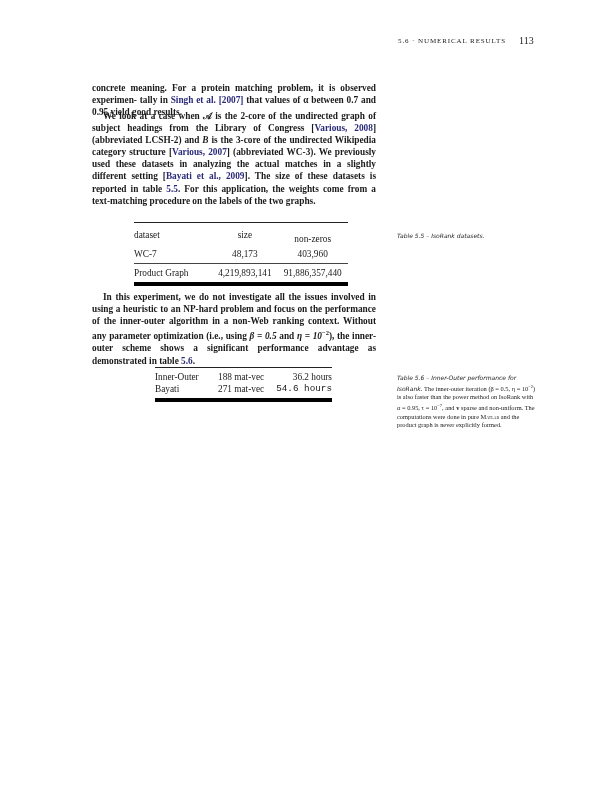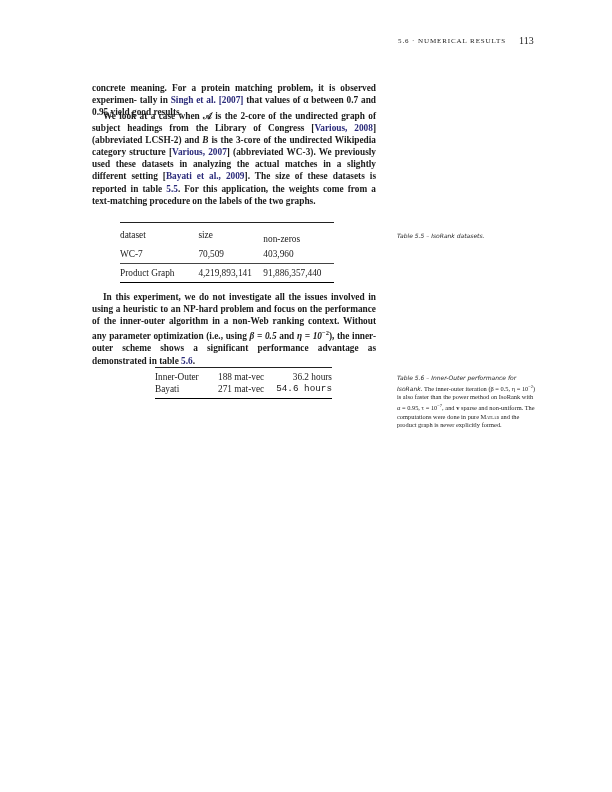--- a/index.html
+++ b/index.html
@@ -8,27 +8,27 @@
   .running-head { position: absolute; top: 37px; left: 398px; font-size: 7px; letter-spacing: 0.9px;
                   text-transform: uppercase; color: #222; }
   .page-num { position: absolute; top: 35px; left: 519px; font-size: 10px; color: #222; }
   .main { position: absolute; left: 92px; width: 284px; font-size: 9.3px; line-height: 12.1px;
           text-align: justify; font-weight: bold; }
   .main p { margin: 0; }
   .main p.indent { text-indent: 11px; }
   .link { color: #2b2b7a; }
   .sc { font-variant: small-caps; }
   table { border-collapse: collapse; font-size: 9.3px; }
-  .t55 { position: absolute; top: 222px; left: 120px; width: 214px; }
+  .t55 { position: absolute; top: 222px; left: 134px; width: 214px; }
   .t55 td, .t55 th { padding: 0; font-weight: normal; line-height: 12.1px; white-space: nowrap; }
   .t55 th.l, .t55 td.l { text-align: left; }
-  .t55 th.r, .t55 td.r { text-align: left; }
+  .t55 th.r, .t55 td.r { text-align: center; }
   .rule-top { border-top: 1px solid #222; }
   .rule-mid { border-top: 0.7px solid #444; }
-  .rule-bot { border-bottom: 1px solid #000000; }
+  .rule-bot { border-bottom: 4px solid #000000; }
   .t56 { position: absolute; top: 367px; left: 155px; width: 177px; }
   .t56 td { padding: 0; line-height: 12.1px; white-space: nowrap; }
   .caption { position: absolute; left: 397px; width: 140px; font-size: 6.4px; line-height: 8.6px; color: #222; }
   .cap-label { font-family: "DejaVu Sans", "Liberation Sans", sans-serif; font-style: italic; font-size: 6px; }
   .cap-body { font-family: "Liberation Serif", serif; }
 </style>
 </head>
 <body>
 
 <div class="running-head">5.6 · numerical results</div>
@@ -50,21 +50,21 @@
 
 <table class="t55">
   <tbody>
       <tr class="rule-top">
     <th class="l" style="padding-top:2px;padding-bottom:3px;">dataset</th>
     <th class="r" style="padding-top:2px;padding-bottom:3px;">size</th>
     <th class="r" style="padding-top:10px;padding-bottom:3px;">non-zeros</th>
   </tr>
   <tr>
     <td class="l" style="padding-bottom:3px;">WC-7</td>
-    <td class="r" style="padding-bottom:3px;">70,509</td>
+    <td class="r" style="padding-bottom:3px;">48,173</td>
     <td class="r" style="padding-bottom:3px;">403,960</td>
   </tr>
   <tr class="rule-mid rule-bot">
     <td class="l" style="padding:3px 10px 3px 0;">Product Graph</td>
     <td class="r" style="padding:3px 0;">4,219,893,141</td>
     <td class="r" style="padding:3px 0;">91,886,357,440</td>
   </tr>
 </tbody>
   </table>
 

